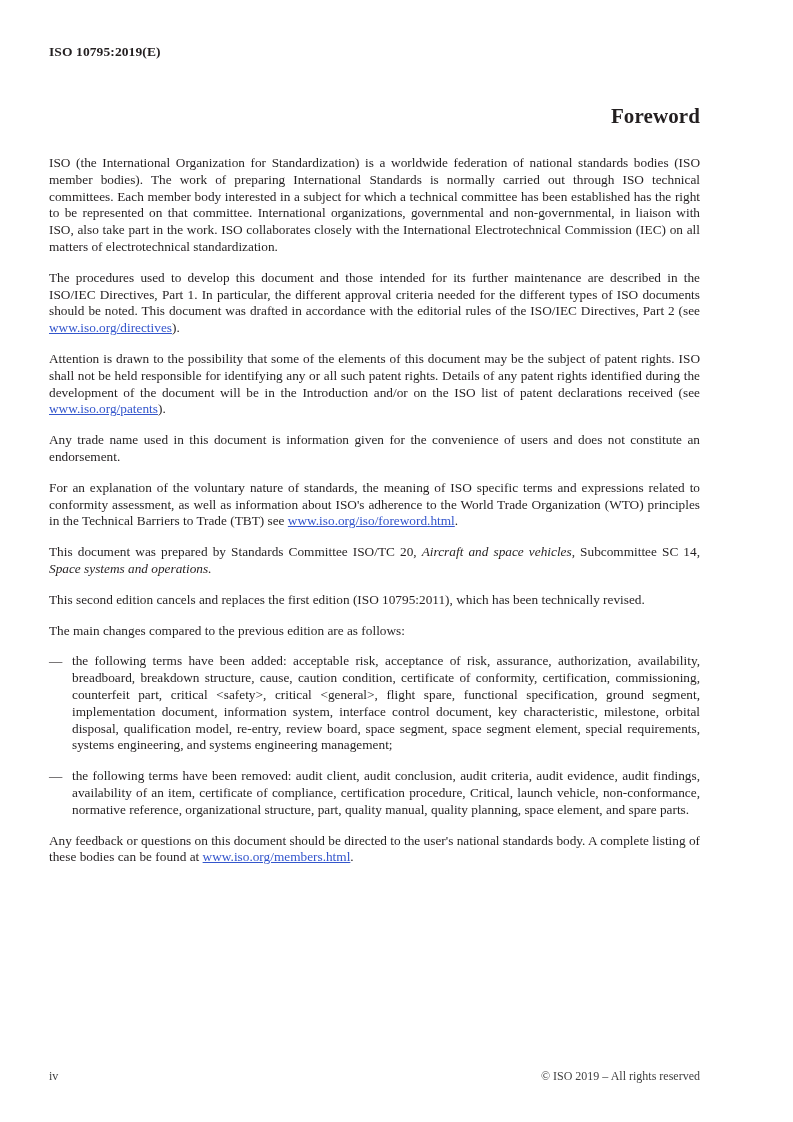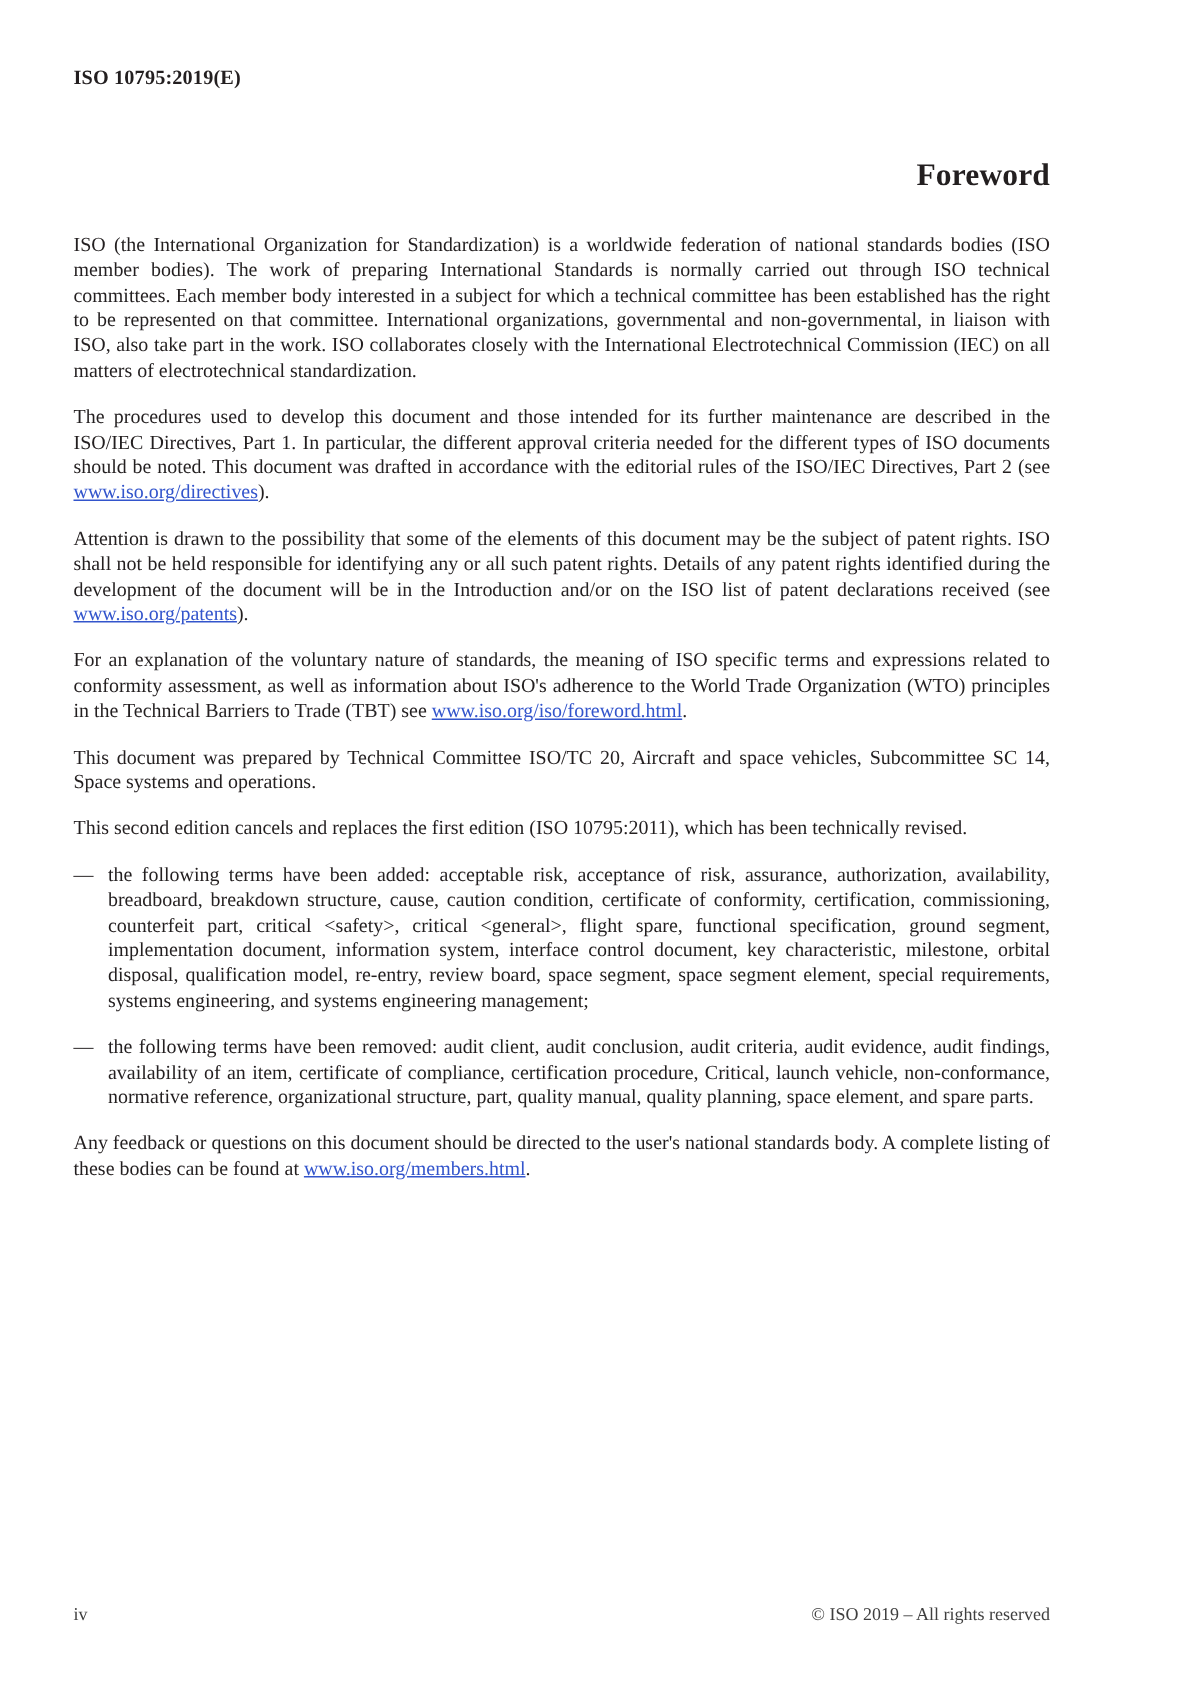--- a/index.html
+++ b/index.html
@@ -71,20 +71,21 @@
     top: 0;
     font-size: 13.3px;
     line-height: 16.8px;
   }
   a.link, .link {
     color: #3355cc;
     text-decoration: underline;
     word-break: normal;
   }
   .ital {
+    font-style: italic;
   }
   .footer {
     position: absolute;
     left: 49px;
     top: 1069px;
     width: 651px;
     font-size: 12px;
     color: #3f3f3f;
   }
   .footer-page {
@@ -106,27 +107,29 @@
   <div class="content">
 
     <h1 class="foreword-title">Foreword</h1>
 
     <p class="para">ISO (the International Organization for Standardization) is a worldwide federation of national standards bodies (ISO member bodies). The work of preparing International Standards is normally carried out through ISO technical committees. Each member body interested in a subject for which a technical committee has been established has the right to be represented on that committee. International organizations, governmental and non-governmental, in liaison with ISO, also take part in the work. ISO collaborates closely with the International Electrotechnical Commission (IEC) on all matters of electrotechnical standardization.</p>
 
     <p class="para"><span>The procedures used to develop this document and those intended for its further maintenance are described in the ISO/IEC Directives, Part 1. In particular, the different approval criteria needed for the different types of ISO documents should be noted. This document was drafted in accordance with the editorial rules of the ISO/IEC Directives, Part 2 (see </span><a class="link" href="#">www.iso.org/directives</a><span>).</span></p>
 
     <p class="para"><span>Attention is drawn to the possibility that some of the elements of this document may be the subject of patent rights. ISO shall not be held responsible for identifying any or all such patent rights. Details of any patent rights identified during the development of the document will be in the Introduction and/or on the ISO list of patent declarations received (see </span><a class="link" href="#">www.iso.org/patents</a><span>).</span></p>
 
+    <p class="para">Any trade name used in this document is information given for the convenience of users and does not constitute an endorsement.</p>
 
     <p class="para"><span>For an explanation of the voluntary nature of standards, the meaning of ISO specific terms and expressions related to conformity assessment, as well as information about ISO's adherence to the World Trade Organization (WTO) principles in the Technical Barriers to Trade (TBT) see </span><a class="link" href="#">www.iso.org/iso/foreword.html</a><span>.</span></p>
 
-    <p class="para"><span>This document was prepared by Technical Committee ISO/TC 20, </span><span class="ital">Aircraft and space vehicles</span><span>, Subcommittee SC 14, </span><span class="ital">Space systems and operations.</span></p>
+    <p class="para"><span>This document was prepared by Standards Committee ISO/TC 20, </span><span class="ital">Aircraft and space vehicles</span><span>, Subcommittee SC 14, </span><span class="ital">Space systems and operations.</span></p>
 
     <p class="para">This second edition cancels and replaces the first edition (ISO 10795:2011), which has been technically revised.</p>
 
+    <p class="para">The main changes compared to the previous edition are as follows:</p>
 
     <ul class="bullet-list">
       <li class="bullet-item">
         <span class="bullet-dash">—</span>
         <span>the following terms have been added: acceptable risk, acceptance of risk, assurance, authorization, availability, breadboard, breakdown structure, cause, caution condition, certificate of conformity, certification, commissioning, counterfeit part, critical &lt;safety&gt;, critical &lt;general&gt;, flight spare, functional specification, ground segment, implementation document, information system, interface control document, key characteristic, milestone, orbital disposal, qualification model, re-entry, review board, space segment, space segment element, special requirements, systems engineering, and systems engineering management;</span>
       </li>
       <li class="bullet-item">
         <span class="bullet-dash">—</span>
         <span>the following terms have been removed:  audit client, audit conclusion, audit criteria, audit evidence, audit findings, availability of an item, certificate of compliance, certification procedure, Critical, launch vehicle, non-conformance, normative reference, organizational structure, part, quality manual, quality planning, space element, and spare parts.</span>
       </li>

